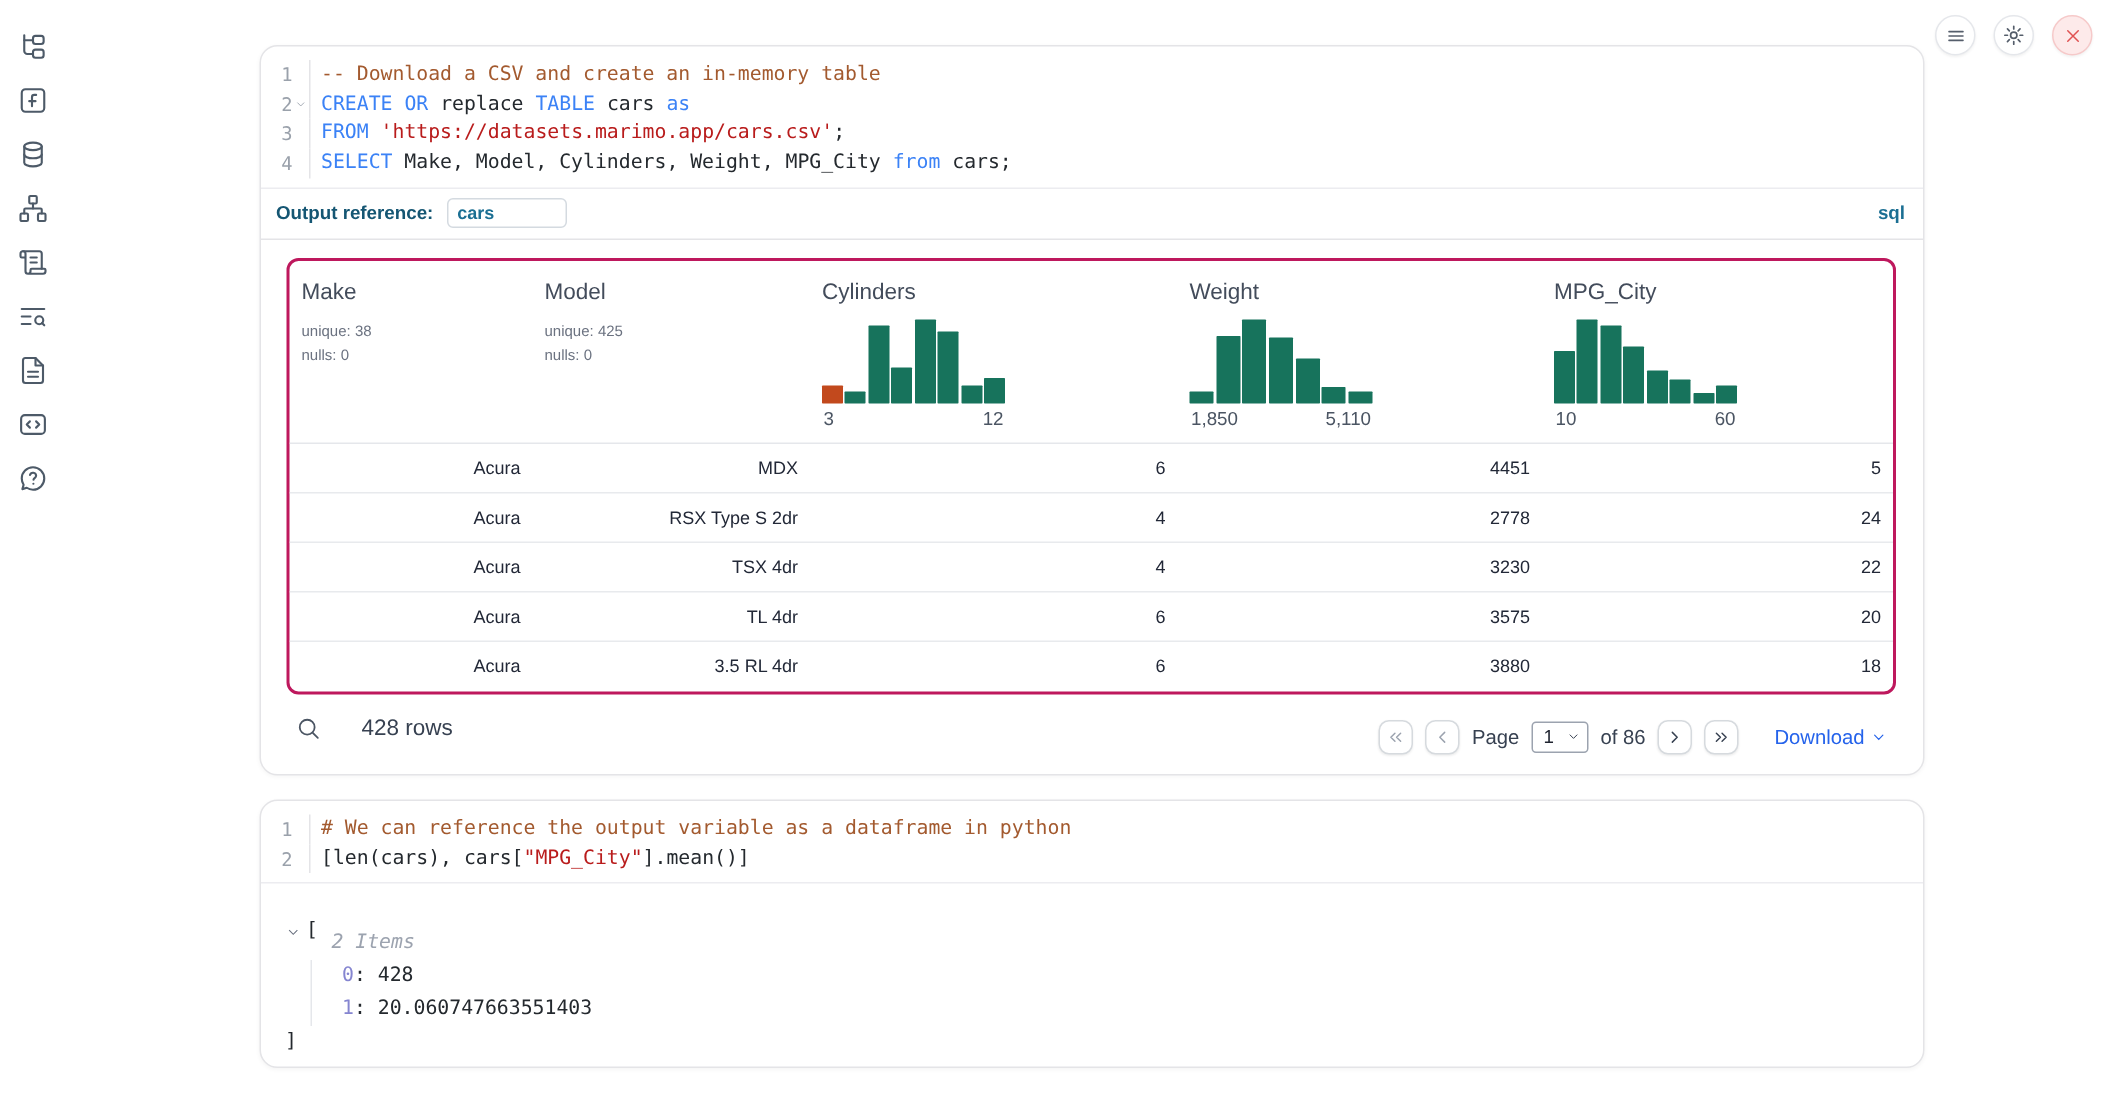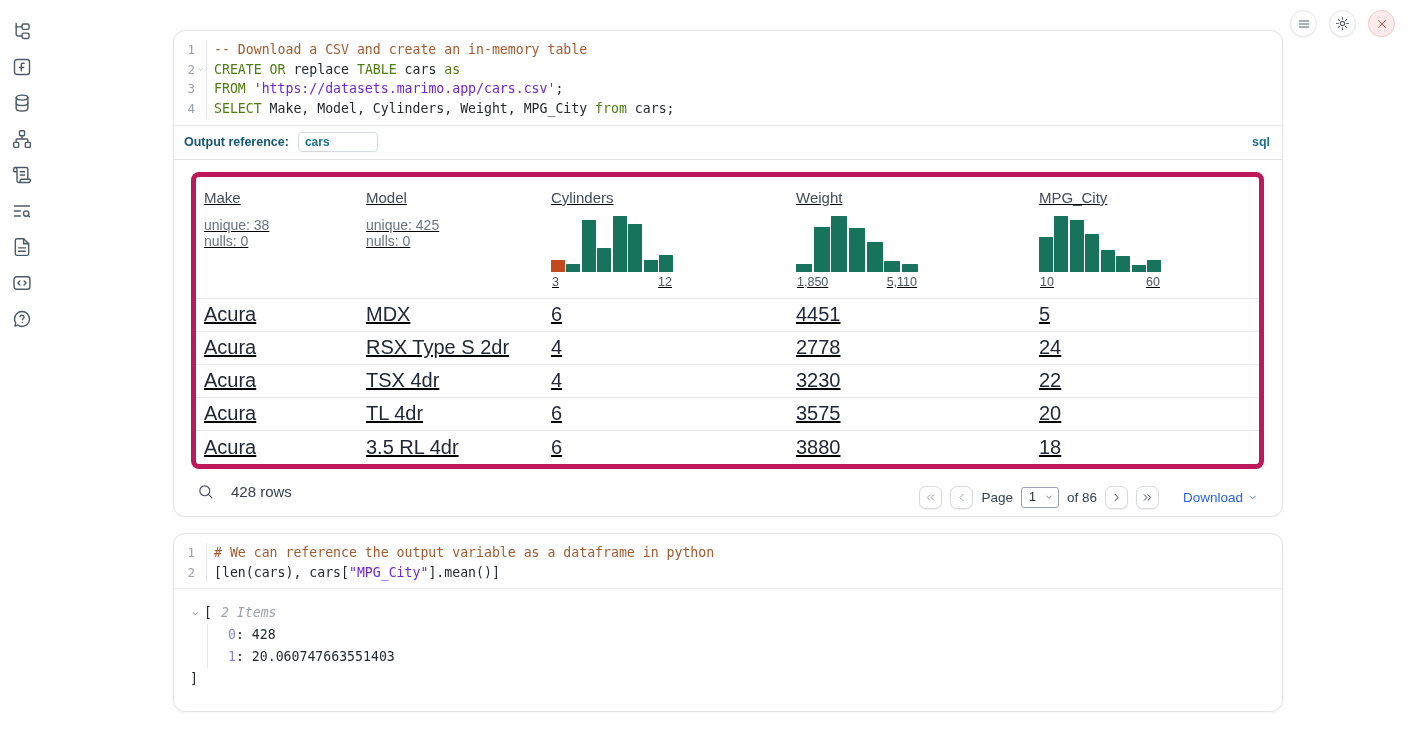--- a/index.html
+++ b/index.html
@@ -32,51 +32,51 @@
   .cell2 { top:533px; height:179px; }
 
   
   .code-area { padding:9px 0 6px 0; border-bottom:1px solid #ececf0; }
   .code-line { display:flex; font-family:"DejaVu Sans Mono", monospace; font-size:13.2px; line-height:19.7px; white-space:pre; }
   .gutter { width:21px; flex:none; text-align:right; color:#9aa1ab; font-size:12.5px; }
   .fold { width:11px; flex:none; display:flex; align-items:center; justify-content:center; }
   .fold svg { stroke:#9aa1ab; fill:none; stroke-width:1.6; }
   .code-text { border-left:1px solid #e4e4e7; padding-left:7px; margin-left:0; flex:1; }
   .code-line .code-text { margin-left:0; }
-  .tk-k { color:#4d7c0f;text-align:center; }
+  .tk-k { color:#3b82f6;text-align:center; }
   .tk-c { color:#a35a2f; }
-  .tk-s { color:#6d28d9; }
+  .tk-s { color:#b91c1c; }
   .tk-p { color:#24292e; }
 
   
   .meta-row { display:flex; align-items:center; height:34px; padding:0 12px 0 10px; border-bottom:1px solid #e4e4e7; }
   .meta-label { font-size:12.5px; font-weight:700; color:#155673; }
   .meta-input { margin-left:9px; width:80px; height:20px; border:1px solid #d4dae0; border-radius:4px;
     padding:0 6px; font-size:12px; font-weight:700; color:#1b6f93; font-family:"Liberation Sans",sans-serif; }
   .meta-spacer { flex:1; }
   .lang-badge { font-size:12.5px; font-weight:600; color:#1b6f93; }
 
   
   .output-area { padding:12px 18px 0 17px; }
-  .table-box { border:5px solid #be185d; border-radius:8px; overflow:hidden; background:#fff;text-decoration:underline; }
+  .table-box { border:2px solid #be185d; border-radius:8px; overflow:hidden; background:#fff; }
   .thead { display:grid; grid-template-columns:162px 185px 245px 243px 1fr; border-bottom:1px solid #e5e7eb; height:122px; }
   .th { padding:12px 8px 6px 8px; display:flex; flex-direction:column; }
   .th-title { font-size:15px; color:#434c5b; }
-  .th-stats { margin-top:11px; font-size:14px; color:#6b7280; line-height:16.5px; }
+  .th-stats { margin-top:11px; font-size:10px; color:#6b7280; line-height:16.5px; }
   .hist { margin-top:auto; width:122px; }
   .hist-bars { display:flex; align-items:flex-end; gap:1.5px; height:56px; }
   .hist-bar { flex:1; border-radius:0.5px; }
   .hist-labels { display:flex; justify-content:space-between; font-size:12.5px; color:#4b5563; margin-top:3px; padding:0 1px; height:17px; }
   .tr { display:grid; grid-template-columns:162px 185px 245px 243px 1fr; height:33px; align-items:center;
-    border-bottom:1px solid #e8eaed; font-size:20px; color:#222837; }
+    border-bottom:1px solid #e8eaed; font-size:12px; color:#222837;text-align:right; }
   .tr:last-child { border-bottom:none; }
   .td { padding:0 8px; }
 
   
-  .table-footer { display:flex; align-items:center; height:33px; margin-top:6px; }
+  .table-footer { display:flex; align-items:center; height:33px; margin-top:6px;gap:10px; }
   .search-btn { background:none; border:none; padding:0; margin-left:6px; cursor:pointer; display:flex; }
   .search-btn svg { stroke:#4b5563; fill:none; stroke-width:1.7; stroke-linecap:round; }
   .row-count { margin-left:17px; font-size:15px; color:#374151; }
   .pager { margin-left:auto; display:flex; align-items:center; gap:8px;margin-top:12px; }
   .page-btn { width:23px; height:23px; border:1px solid #d6dade; border-radius:7px; background:#fff;
     box-shadow:0 1px 1.5px rgba(0,0,0,.07); display:flex; align-items:center; justify-content:center; padding:0; cursor:pointer; }
   .page-btn svg { fill:none; stroke-width:1.8; stroke-linecap:round; stroke-linejoin:round; }
   .page-btn.dim svg { stroke:#9ca3af; }
   .page-btn.on svg { stroke:#374151; }
   .pager-text { font-size:13.5px; color:#374151; }
@@ -86,21 +86,21 @@
   .page-select svg { stroke:#374151; fill:none; stroke-width:1.6; }
   .download-link { margin-left:10px; display:flex; align-items:center; gap:4px; background:none; border:none;
     font-size:13.5px; color:#2563eb; cursor:pointer; font-family:"Liberation Sans",sans-serif; }
   .download-link svg { stroke:#2563eb; fill:none; stroke-width:1.7; stroke-linecap:round; }
 
   
   .tree { padding:13px 0 0 16px; font-family:"DejaVu Sans Mono", monospace; font-size:13.2px; line-height:22px; color:#24292e; }
   .tree-head { display:flex; align-items:center; }
   .tree-caret { width:14px; display:flex; align-items:center; cursor:pointer; }
   .tree-caret svg { stroke:#6b7280; fill:none; stroke-width:1.6; }
-  .tree-summary { font-style:italic; color:#9ca3af; padding-left:9px; }
+  .tree-summary { font-style:italic; color:#9ca3af; padding-left:9px;margin-top:16px; }
   .tree-items { border-left:1px solid #e5e7eb; margin-left:17px; padding-left:20px; }
   .tree-key { color:#8585d0; }
 </style>
 </head>
 <body>
 
 <aside class="sidebar" id="sidebar">
     <button class="side-btn">
       <svg width="20" height="20" viewBox="0 0 24 24">
         <path d="M5 3v12.5A2.5 2.5 0 0 0 7.5 18H12"></path>

